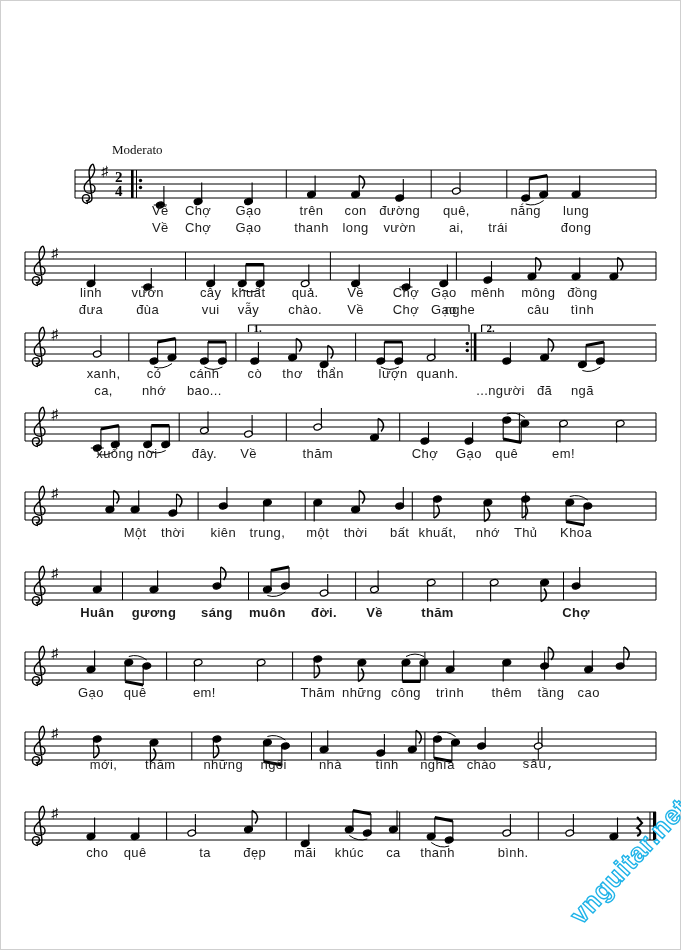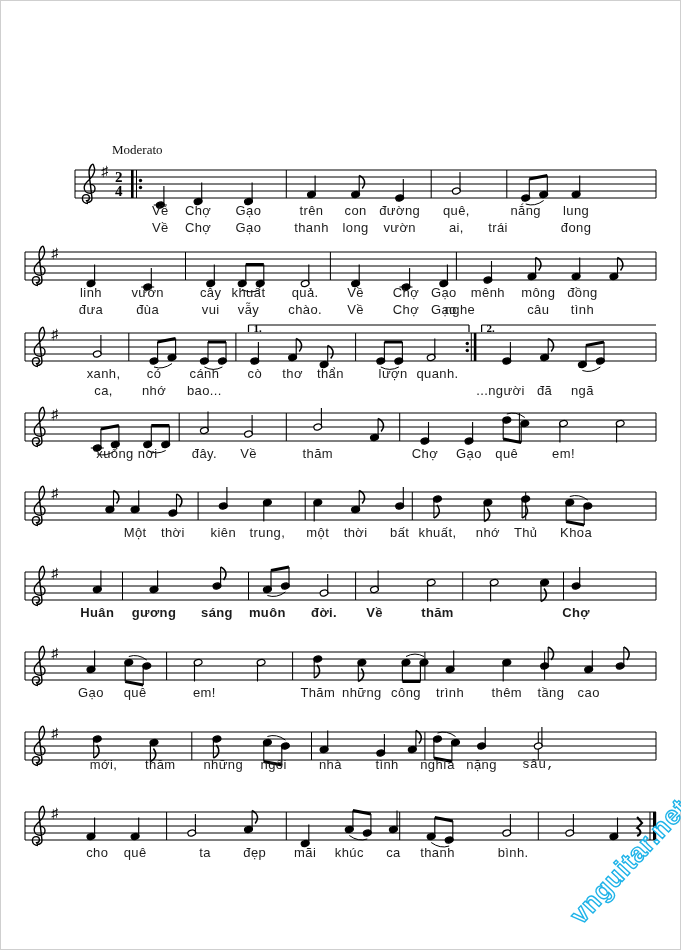--- a/index.html
+++ b/index.html
@@ -561,21 +561,21 @@
           <line x1="518.9" y1="26" x2="518.9" y2="7" stroke="#000000" stroke-width="1.1"></line>
         </svg>
         <div class="lyrline" style="top: 37px;">
           <span class="syl" style="left: 80.6px;">mới,</span>
           <span class="syl" style="left: 137.3px;">thăm</span>
           <span class="syl" style="left: 200.3px;">những</span>
           <span class="syl" style="left: 250.7px;">ngôi</span>
           <span class="syl" style="left: 307.4px;">nhà</span>
           <span class="syl" style="left: 364.1px;">tình</span>
           <span class="syl" style="left: 414.5px;">nghĩa</span>
-          <span class="syl" style="left: 458.6px;">nặng</span>
+          <span class="syl" style="left: 458.6px;">chào</span>
           <span class="syl" style="left: 515.3px; font-family: Liberation Mono, monospace;">sâu,</span>
         </div>
       </div>
       <div class="system" style="top: 800px;">
         <svg width="637" height="62" viewBox="0 0 637 62">
           <line x1="2" y1="12" x2="633" y2="12" stroke="#000000" stroke-width="1"></line>
           <line x1="2" y1="19" x2="633" y2="19" stroke="#000000" stroke-width="1"></line>
           <line x1="2" y1="26" x2="633" y2="26" stroke="#000000" stroke-width="1"></line>
           <line x1="2" y1="33" x2="633" y2="33" stroke="#000000" stroke-width="1"></line>
           <line x1="2" y1="40" x2="633" y2="40" stroke="#000000" stroke-width="1"></line>

